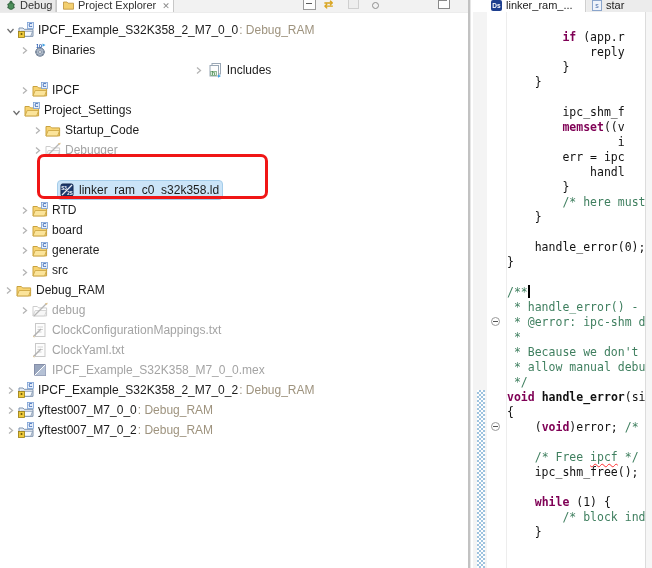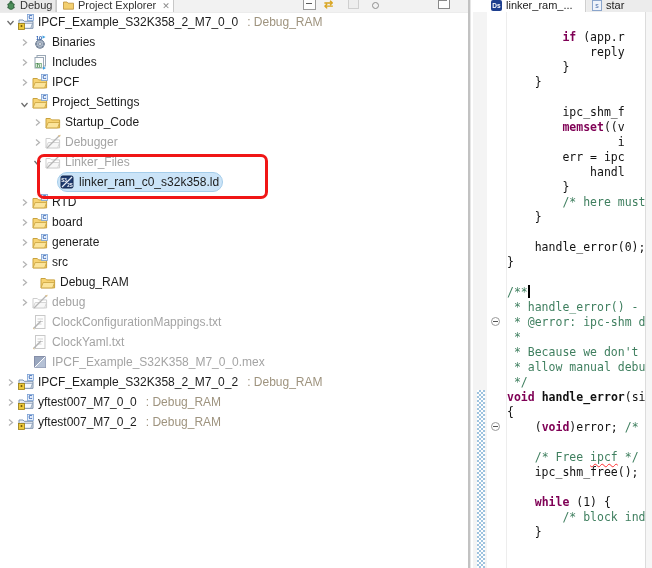--- a/index.html
+++ b/index.html
@@ -18,31 +18,31 @@
   .closex{font-size:9px;color:#8a8a8a;line-height:10px;margin-left:2px;}
   .tbico{position:absolute;top:-2px;}
   #ico-collapse{left:303px;width:11px;height:10px;border:1px solid #9a9a9a;background:#fdfdfd;}
   #ico-collapse::after{content:"";position:absolute;left:2px;top:4px;width:6px;height:1px;background:#5a5a5a;}
   #ico-link{left:324px;font-size:11px;font-weight:bold;color:#d9a521;line-height:12px;}
   #ico-ghost{left:348px;width:9px;height:9px;border:1px solid #cfcfcf;background:#eee;}
   #ico-menu{left:372px;top:2px;width:5px;height:5px;border:1px solid #8f8f8f;border-radius:50%;}
   #ico-max{left:438px;width:10px;height:9px;border:1px solid #8a8a8a;background:#fff;}
   #ico-max::after{content:"";position:absolute;left:0;top:0;width:8px;height:2px;background:#8a8a8a;}
 
-  #pe-tree{position:absolute;left:0;top:12px;width:560px;height:424px;}
+  #pe-tree{position:absolute;left:0;top:20px;width:560px;height:424px;}
   .trow{position:absolute;left:0;width:468px;height:20px;display:flex;align-items:center;
         font-size:12px;color:#1c1c1c;white-space:nowrap;}
   .chev{width:12px;height:16px;display:inline-flex;align-items:center;justify-content:center;flex:none;}
   .item-body{display:inline-flex;align-items:center;height:18px;padding:0 3px 0 1px;border:1px solid transparent;}
   .ticon{width:16px;height:16px;flex:none;margin-right:4px;display:inline-flex;}
   .tlabel{line-height:18px;}
-  .tsuffix{color:var(--dec);margin-left:9px;}
+  .tsuffix{color:var(--dec);margin-left:1px;}
   .trow.gray .tlabel{color:#a4a4a4;text-align:right;}
   .trow.gray .ticon{opacity:.65;}
-  .trow.sel .item-body{background:var(--sel);border-color:#a5cdea;border-radius:10px;}
+  .trow.sel .item-body{background:var(--sel);border-color:#a5cdea;border-radius:4px;}
 
   #red-box{position:absolute;left:37px;top:154px;width:225px;height:39px;
            border:3px solid var(--red);border-radius:7px;pointer-events:none;}
 
   
   #sash{position:absolute;left:468px;top:0;width:2px;height:568px;background:#c2c2c2;
         border-right:1px solid #e6e6e6;}
   #editor-panel{position:absolute;left:471px;top:0;width:181px;height:568px;background:#fff;}
 
   #ed-tabstrip{position:absolute;left:15px;top:0;width:166px;height:12px;background:#efefef;overflow:hidden;text-align:right;}
@@ -149,21 +149,21 @@
                 <line x1="11.2" y1="10" x2="12.8" y2="10" stroke="#68788e"></line>
                 <line x1="5" y1="13.4" x2="6" y2="12.2" stroke="#68788e"></line>
                 <line x1="11" y1="13.4" x2="10" y2="12.2" stroke="#68788e"></line>
                 <text x="4" y="5.8" font-size="5.5" font-weight="bold" fill="#2a5db0" font-family="Liberation Sans,sans-serif">10</text>
                 <path d="M10.5 1.5 l3 1.6 -3 1.6 Z" fill="#3fa0e0"></path>
               </svg>
             </span>
             <span class="tlabel">Binaries</span>
           </span>
         </div>
-        <div class="trow" style="top: 40px; padding-left: 18px;">
+        <div class="trow" style="top: 40px;  justify-content: center;">
           <span class="chev">
             <svg width="9" height="9" viewBox="0 0 9 9">
               <polyline points="3,1.5 6.5,4.5 3,7.5" fill="none" stroke="#b4b4b4" stroke-width="1.3"></polyline>
             </svg>
           </span>
           <span class="item-body">
             <span class="ticon">
               <svg width="16" height="16" viewBox="0 0 16 16">
                 <rect x="5" y="1.5" width="8.5" height="10.5" fill="#fdfdfd" stroke="#9aa7b5"></rect>
                 <rect x="3" y="3.5" width="8.5" height="10.5" fill="#fdfdfd" stroke="#9aa7b5"></rect>
@@ -186,21 +186,21 @@
               <svg width="16" height="16" viewBox="0 0 16 16">
                 <path d="M1 4.5 h4.3 l1.3 1.4 h8 v8 H1 Z" fill="#f7d372" stroke="#c9a23e" stroke-width="1"></path>
                 <path d="M1 13.9 l2.2 -5.4 h11.4 l-2 5.4 Z" fill="#fbe49b" stroke="#c9a23e" stroke-width="0.8"></path>
                 <rect x="9.5" y="0.5" width="6" height="6" fill="#e8f0fb" stroke="#7aa0d4" stroke-width="0.8"></rect>
                 <text x="12.5" y="5.4" font-size="5.5" font-weight="bold" fill="#2a5db0" text-anchor="middle" font-family="Liberation Sans,sans-serif">C</text>
               </svg>
             </span>
             <span class="tlabel">IPCF</span>
           </span>
         </div>
-        <div class="trow" style="top: 80px; padding-left: 18px; align-items: flex-end;">
+        <div class="trow" style="top: 80px; padding-left: 10px; align-items: flex-end;">
           <span class="chev">
             <svg width="9" height="9" viewBox="0 0 9 9">
               <polyline points="1.5,3 4.5,6.5 7.5,3" fill="none" stroke="#6e6e6e" stroke-width="1.3"></polyline>
             </svg>
           </span>
           <span class="item-body">
             <span class="ticon">
               <svg width="16" height="16" viewBox="0 0 16 16">
                 <path d="M1 4.5 h4.3 l1.3 1.4 h8 v8 H1 Z" fill="#f7d372" stroke="#c9a23e" stroke-width="1"></path>
                 <path d="M1 13.9 l2.2 -5.4 h11.4 l-2 5.4 Z" fill="#fbe49b" stroke="#c9a23e" stroke-width="0.8"></path>
@@ -238,38 +238,20 @@
               <svg width="16" height="16" viewBox="0 0 16 16">
                 <path d="M1 4.5 h4.3 l1.3 1.4 h8 v8 H1 Z" fill="#ffffff" stroke="#b3b3b3"></path>
                 <path d="M1 13.9 l2.2 -5.4 h11.4 l-2 5.4 Z" fill="#f3f3f3" stroke="#b3b3b3" stroke-width="0.8"></path>
                 <line x1="2" y1="14" x2="14" y2="2" stroke="#8f8f8f" stroke-width="1.2"></line>
                 <path d="M12.8 1.2 l2 2 1 -2.4 -3 0.4" fill="#caa35a"></path>
               </svg>
             </span>
             <span class="tlabel">Debugger</span>
           </span>
         </div>
-        <div class="trow gray" style="top: 140px; padding-left: 31px;">
-          <span class="chev">
-            <svg width="9" height="9" viewBox="0 0 9 9">
-              <polyline points="1.5,3 4.5,6.5 7.5,3" fill="none" stroke="#6e6e6e" stroke-width="1.3"></polyline>
-            </svg>
-          </span>
-          <span class="item-body">
-            <span class="ticon">
-              <svg width="16" height="16" viewBox="0 0 16 16">
-                <path d="M1 4.5 h4.3 l1.3 1.4 h8 v8 H1 Z" fill="#ffffff" stroke="#b3b3b3"></path>
-                <path d="M1 13.9 l2.2 -5.4 h11.4 l-2 5.4 Z" fill="#f3f3f3" stroke="#b3b3b3" stroke-width="0.8"></path>
-                <line x1="2" y1="14" x2="14" y2="2" stroke="#8f8f8f" stroke-width="1.2"></line>
-                <path d="M12.8 1.2 l2 2 1 -2.4 -3 0.4" fill="#caa35a"></path>
-              </svg>
-            </span>
-            <span class="tlabel">Linker_Files</span>
-          </span>
-        </div>
         <div class="trow sel" style="top: 160px; padding-left: 45px;">
           <span class="chev"></span>
           <span class="item-body">
             <span class="ticon">
               <svg width="16" height="16" viewBox="0 0 16 16">
                 <rect x="2" y="2" width="12" height="12" rx="1.5" fill="#1e3a6e" stroke="#12254a"></rect>
                 <line x1="3" y1="13" x2="13" y2="3" stroke="#e8edf5" stroke-width="1.2"></line>
                 <text x="5" y="8" font-size="4.5" font-weight="bold" fill="#fff" text-anchor="middle" font-family="Liberation Sans,sans-serif">S3</text>
                 <text x="11" y="13" font-size="4.5" font-weight="bold" fill="#fff" text-anchor="middle" font-family="Liberation Sans,sans-serif">2S</text>
               </svg>
@@ -342,21 +324,21 @@
               <svg width="16" height="16" viewBox="0 0 16 16">
                 <path d="M1 4.5 h4.3 l1.3 1.4 h8 v8 H1 Z" fill="#f7d372" stroke="#c9a23e" stroke-width="1"></path>
                 <path d="M1 13.9 l2.2 -5.4 h11.4 l-2 5.4 Z" fill="#fbe49b" stroke="#c9a23e" stroke-width="0.8"></path>
                 <rect x="9.5" y="0.5" width="6" height="6" fill="#e8f0fb" stroke="#7aa0d4" stroke-width="0.8"></rect>
                 <text x="12.5" y="5.4" font-size="5.5" font-weight="bold" fill="#2a5db0" text-anchor="middle" font-family="Liberation Sans,sans-serif">C</text>
               </svg>
             </span>
             <span class="tlabel">src</span>
           </span>
         </div>
-        <div class="trow" style="top: 260px; padding-left: 18px; gap: 8px;">
+        <div class="trow" style="top: 260px; padding-left: 2px;">
           <span class="chev">
             <svg width="9" height="9" viewBox="0 0 9 9">
               <polyline points="3,1.5 6.5,4.5 3,7.5" fill="none" stroke="#b4b4b4" stroke-width="1.3"></polyline>
             </svg>
           </span>
           <span class="item-body">
             <span class="ticon">
               <svg width="16" height="16" viewBox="0 0 16 16">
                 <path d="M1 4.5 h4.3 l1.3 1.4 h8 v8 H1 Z" fill="#f7d372" stroke="#c9a23e" stroke-width="1"></path>
                 <path d="M1 13.9 l2.2 -5.4 h11.4 l-2 5.4 Z" fill="#fbe49b" stroke="#c9a23e" stroke-width="0.8"></path>

